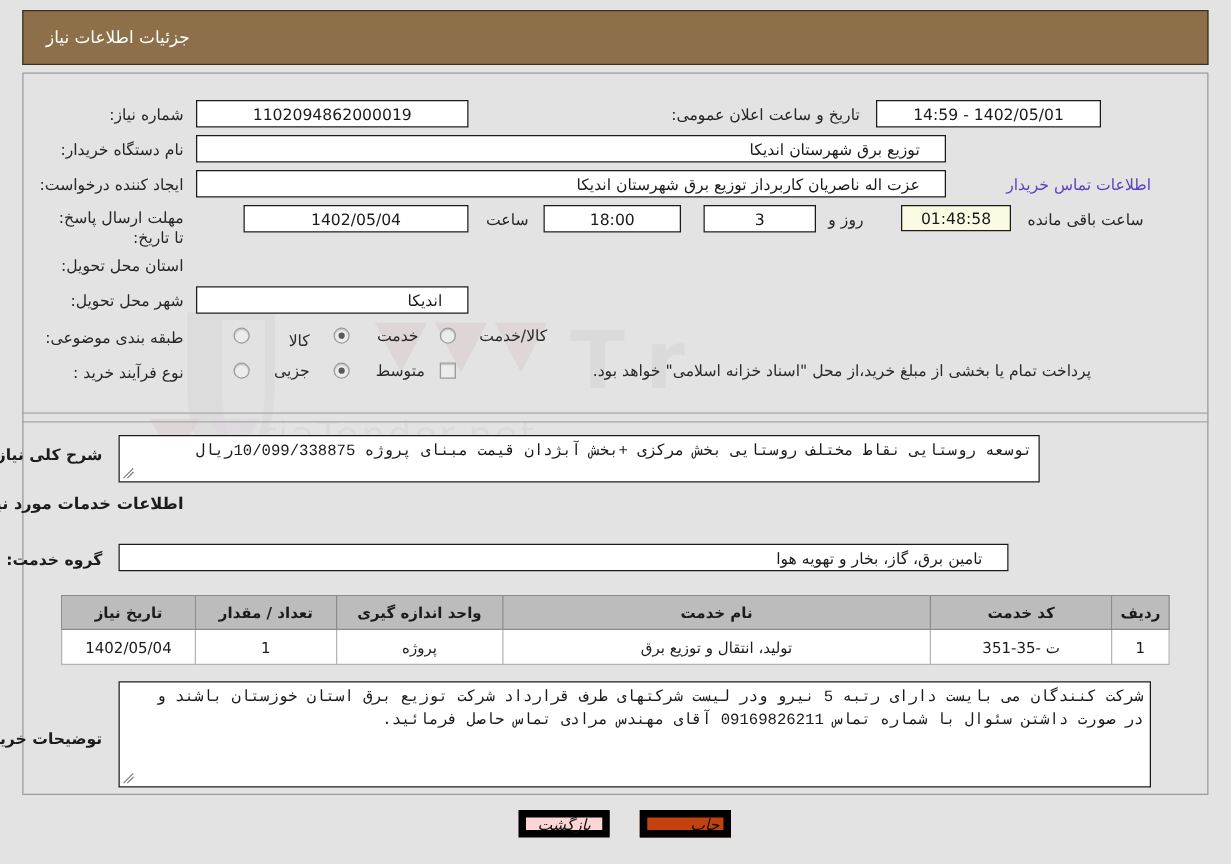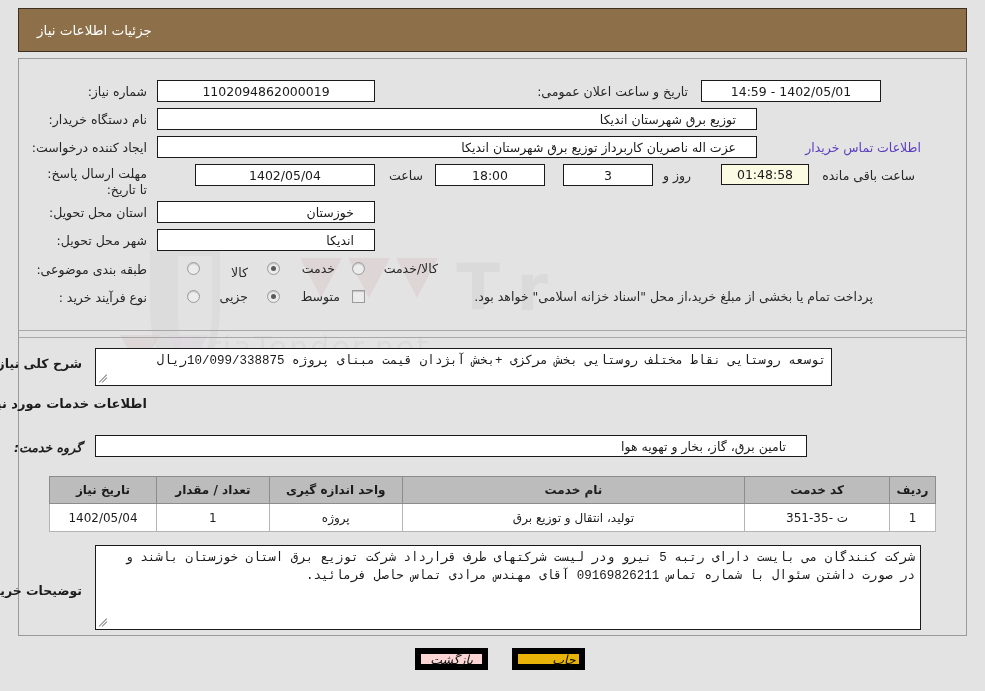--- a/index.html
+++ b/index.html
@@ -216,21 +216,21 @@
     color: #111;
     display: flex;
     align-items: center;
     justify-content: center;
     cursor: pointer;
     z-index: 4;
     font-family: inherit;
     padding: 0;
     font-style: italic;
   }
-  .btn.print  { background: #eab308; padding-left: 31px; }
+  .btn.print  { background: #c2410c; padding-left: 31px; }
   .btn.back   { background: #fbd4d4; }
 </style>
 </head>
 <body>
 
 <div id="page">
 
   <div class="watermark">
     <svg width="985" height="160" viewBox="0 0 985 160" xmlns="http://www.w3.org/2000/svg">
       <g fill="#b9b9b9">
@@ -278,21 +278,20 @@
   <div class="lbl wrap" style="right:838px; top:166px; width:108px;text-align:right;">مهلت ارسال پاسخ: تا تاریخ:</div>
   <div class="box c" style="right:610px; top:164px; width:180px; height:22px;">1402/05/04</div>
   <div class="lbl" style="right:562px; top:168px;">ساعت</div>
   <div class="box c" style="right:440px; top:164px; width:110px; height:22px;">18:00</div>
   <div class="box c" style="right:332px; top:164px; width:90px; height:22px;">3</div>
   <div class="lbl" style="right:294px; top:168px;">روز و</div>
   <div class="box c cream" style="right:176px; top:164px; width:88px; height:21px;">01:48:58</div>
   <div class="lbl" style="right:70px; top:168px;">ساعت باقی مانده</div>
 
   <div class="lbl" style="right:838px; top:205px;">استان محل تحویل:</div>
-  <div class="box r" style="right:610px; top:201px; width:218px; height:22px;">خوزستان</div>
 
   <div class="lbl" style="right:838px; top:233px;">شهر محل تحویل:</div>
   <div class="box r" style="right:610px; top:229px; width:218px; height:22px;">اندیکا</div>
 
   <div class="lbl" style="right:838px; top:262px;">طبقه بندی موضوعی:</div>
 
   <div class="radio" style="right:785px; top:262px;"></div>
   <div class="radio-lbl" style="right:737px; top:265px;">کالا</div>
 
   <div class="radio on" style="right:705px; top:262px;"></div>
@@ -313,21 +312,21 @@
   <div class="radio-lbl" style="right:112px; top:289px;">پرداخت تمام یا بخشی از مبلغ خرید،از محل "اسناد خزانه اسلامی" خواهد بود.</div>
 
   <div class="bold-lbl" style="right:903px; top:356px;">شرح کلی نیاز:</div>
   <div class="ta" style="right:153px; top:348px; width:737px; height:38px;">
     <span>توسعه روستایی نقاط مختلف روستایی بخش مرکزی +بخش آبژدان قیمت مبنای پروژه 10/099/338875ریال</span>
     <span class="grip"></span>
   </div>
 
   <div class="section-h" style="right:838px; top:396px;">اطلاعات خدمات مورد نیاز</div>
 
-  <div class="bold-lbl" style="right:903px; top:440px;font-style:italic;">گروه خدمت:</div>
+  <div class="bold-lbl" style="right:903px; top:440px;">گروه خدمت:</div>
   <div class="box r" style="right:178px; top:435px; width:712px; height:22px;">تامین برق، گاز، بخار و تهویه هوا</div>
 
   <table class="tbl">
     <thead>
       <tr>
         <th style="width:46px">ردیف</th>
         <th style="width:145px">کد خدمت</th>
         <th style="width:343px">نام خدمت</th>
         <th style="width:133px">واحد اندازه گیری</th>
         <th style="width:113px">تعداد / مقدار</th>

